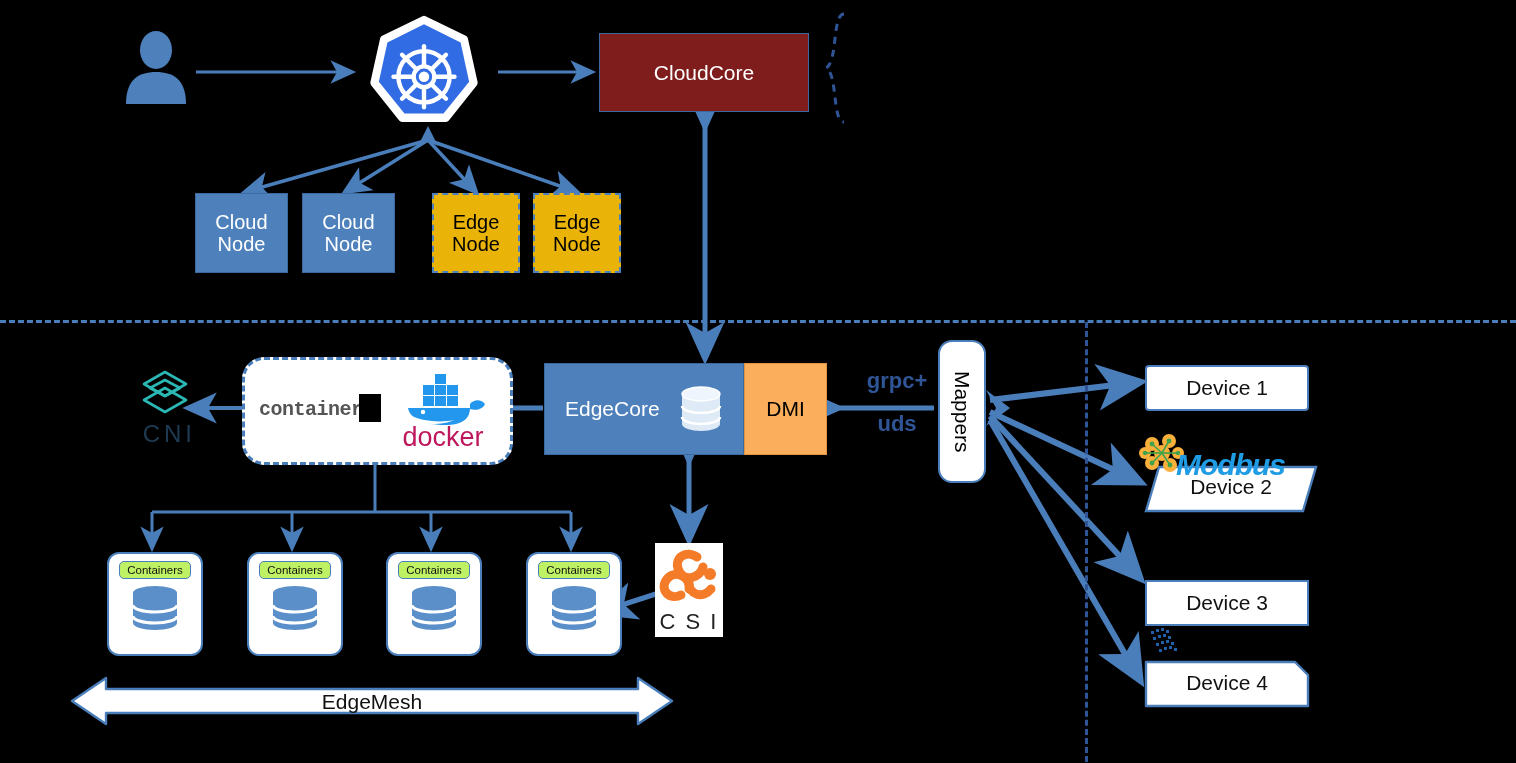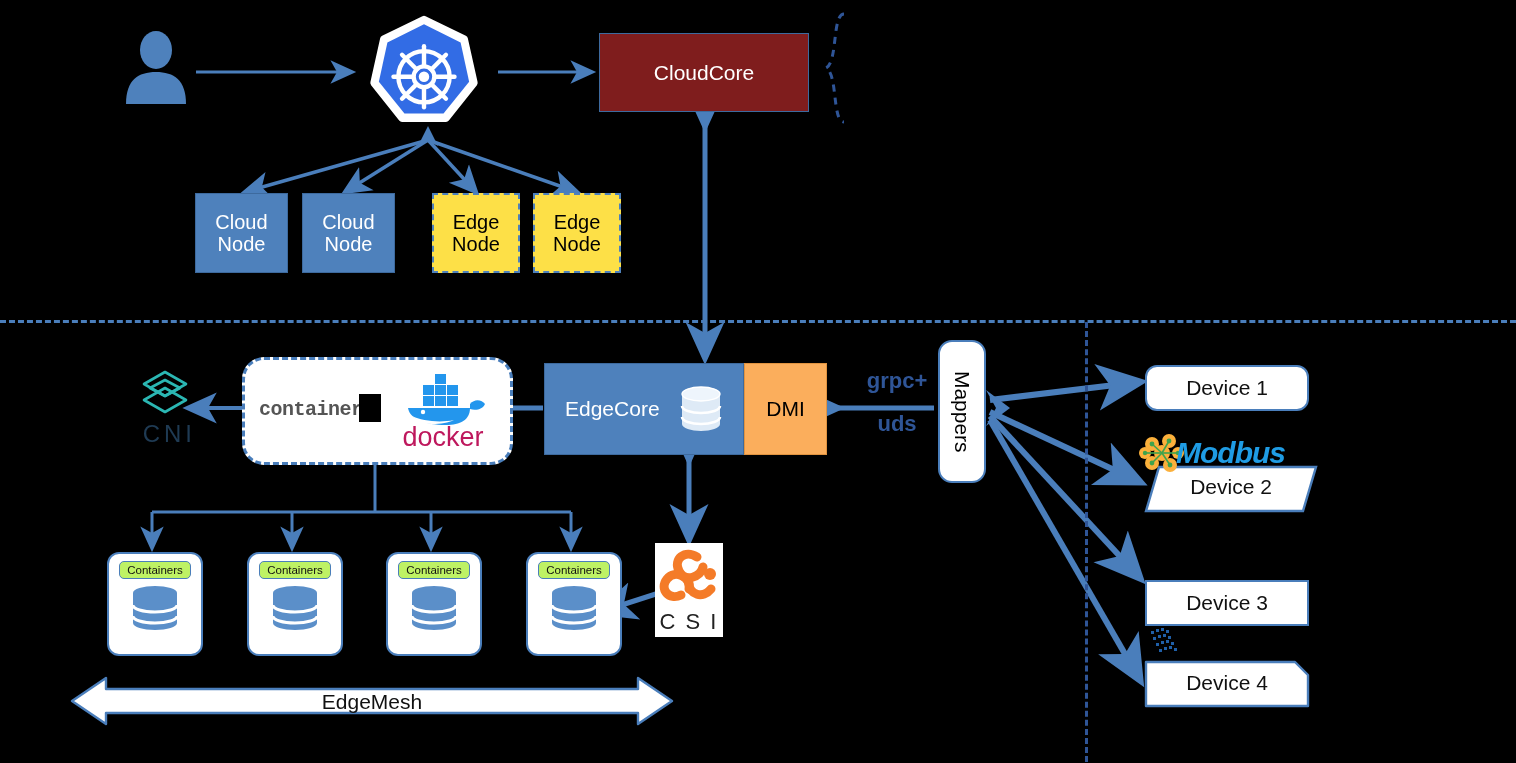--- a/index.html
+++ b/index.html
@@ -6,28 +6,28 @@
   body{width:1516px;height:763px;position:relative;overflow:hidden;
        font-family:"Liberation Sans", sans-serif;}
   #stage{position:absolute;left:0;top:0;width:1516px;height:763px;background:#000;}
   .abs{position:absolute;}
 
   
   .box{box-sizing:border-box;display:flex;align-items:center;justify-content:center;
        text-align:center;line-height:1.12;}
   .cloudcore{background:#7f1d1d;color:#fff;font-size:21px;border:1px solid #3d6a9e;}
   .cloudnode{background:#4E81BC;color:#fff;font-size:20px;border:1px solid #3d6a9e;}
-  .edgenode{background:#fde047;color:#000;font-size:20px;border:2px dashed #4E81BC;}
+  .edgenode{background:#eab308;color:#000;font-size:20px;border:2px dashed #4E81BC;}
   .edgecore{background:#4E81BC;color:#fff;font-size:21px;border:1px solid #3d6a9e;}
   .dmi{background:#FBAE5C;color:#000;font-size:21px;border:1px solid #e09340;}
   .runtimebox{background:#fff;border:3px dashed #4A7EBB;border-radius:22px;}
   .mappers{background:#fff;border:2px solid #4A7EBB;border-radius:14px;}
   .mappers span{transform:rotate(90deg);white-space:nowrap;font-size:21px;color:#000;}
   .devbox{background:#fff;border:2px solid #4A7EBB;font-size:21px;color:#111;}
-  .devbox.round{border-radius:12px;}
+  .devbox.round{border-radius:4px;}
   .container-card{background:#fff;border:2px solid #4A7EBB;border-radius:12px;
                   display:flex;flex-direction:column;align-items:center;}
   .container-lbl{border:1px solid #4A7EBB;border-radius:5px;font-size:11.5px;color:#111;
                  padding:2px 7px;margin-top:7px;background:#bef264;}
   .lbl-txt{font-size:22px;color:#2F5597;font-weight:bold;}
 
   
   .hdash{border-top:3px dashed #4A7EBB;}
   .vdash{border-left:3px dashed #2F5597;}
 
@@ -278,21 +278,21 @@
       </g>
       <g fill="#3FA34D">
         <circle cx="10" cy="10" r="2.4"></circle>
           <circle cx="27" cy="7" r="2.4"></circle>
           <circle cx="36" cy="19" r="2.2"></circle>
         <circle cx="28" cy="31" r="2.4"></circle>
           <circle cx="10" cy="29" r="2.4"></circle>
           <circle cx="3" cy="19" r="2.2"></circle>
       </g>
     </svg>
-    <div class="abs" style="left:34px;top:2px;font-size:30px;font-weight:bold;font-style:italic;color:#1F9CE4;
+    <div class="abs" style="left:34px;top:14px;font-size:30px;font-weight:bold;font-style:italic;color:#1F9CE4;
                 font-family:'Liberation Sans',sans-serif;letter-spacing:-1px;">Modbus</div>
   </div>
 
   <div class="abs box devbox" style="left:1145px;top:580px;width:164px;height:46px">Device 3</div>
 
   <div class="abs" style="left:1145px;top:661px;width:164px;height:46px">
     <svg style="width:164px;height:46px" viewBox="0 0 164 46">
       <polygon points="1,1 150,1 163,14 163,45 1,45" fill="#fff" stroke="#4A7EBB" stroke-width="2.4" stroke-linejoin="round"></polygon>
     </svg>
     <div class="abs" style="left:0;top:10px;width:164px;text-align:center;font-size:21px;color:#111">Device 4</div>

